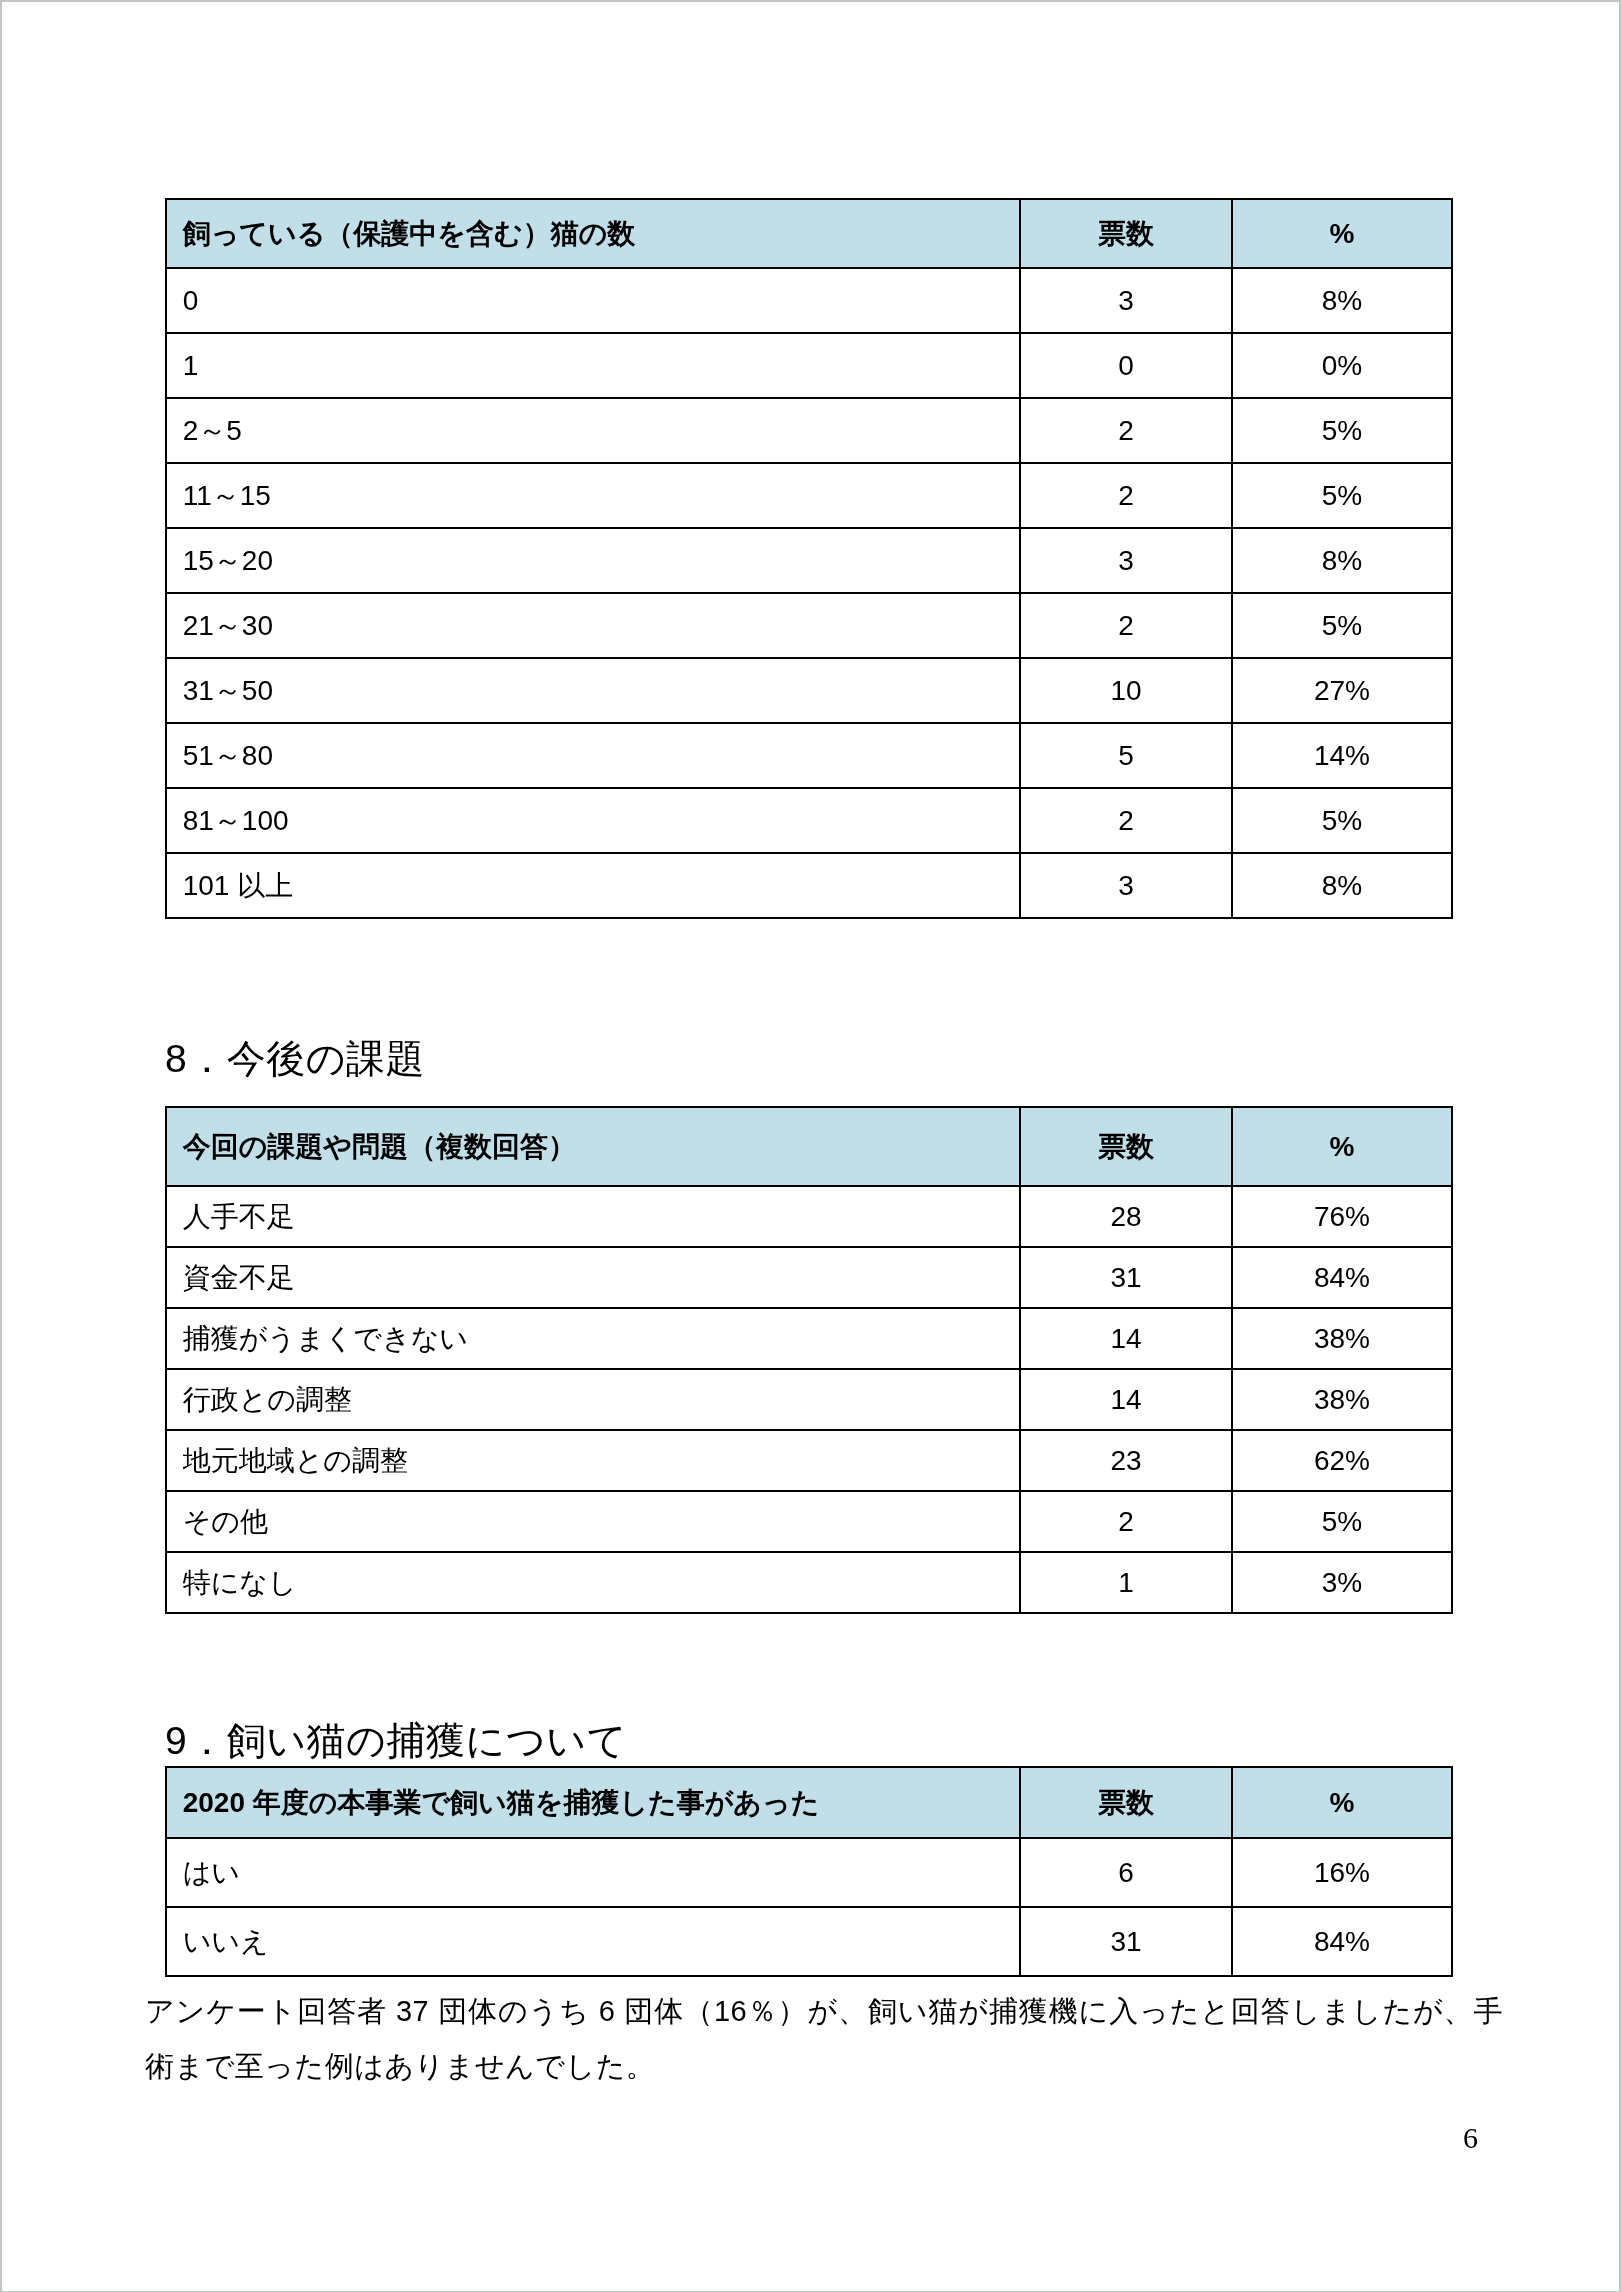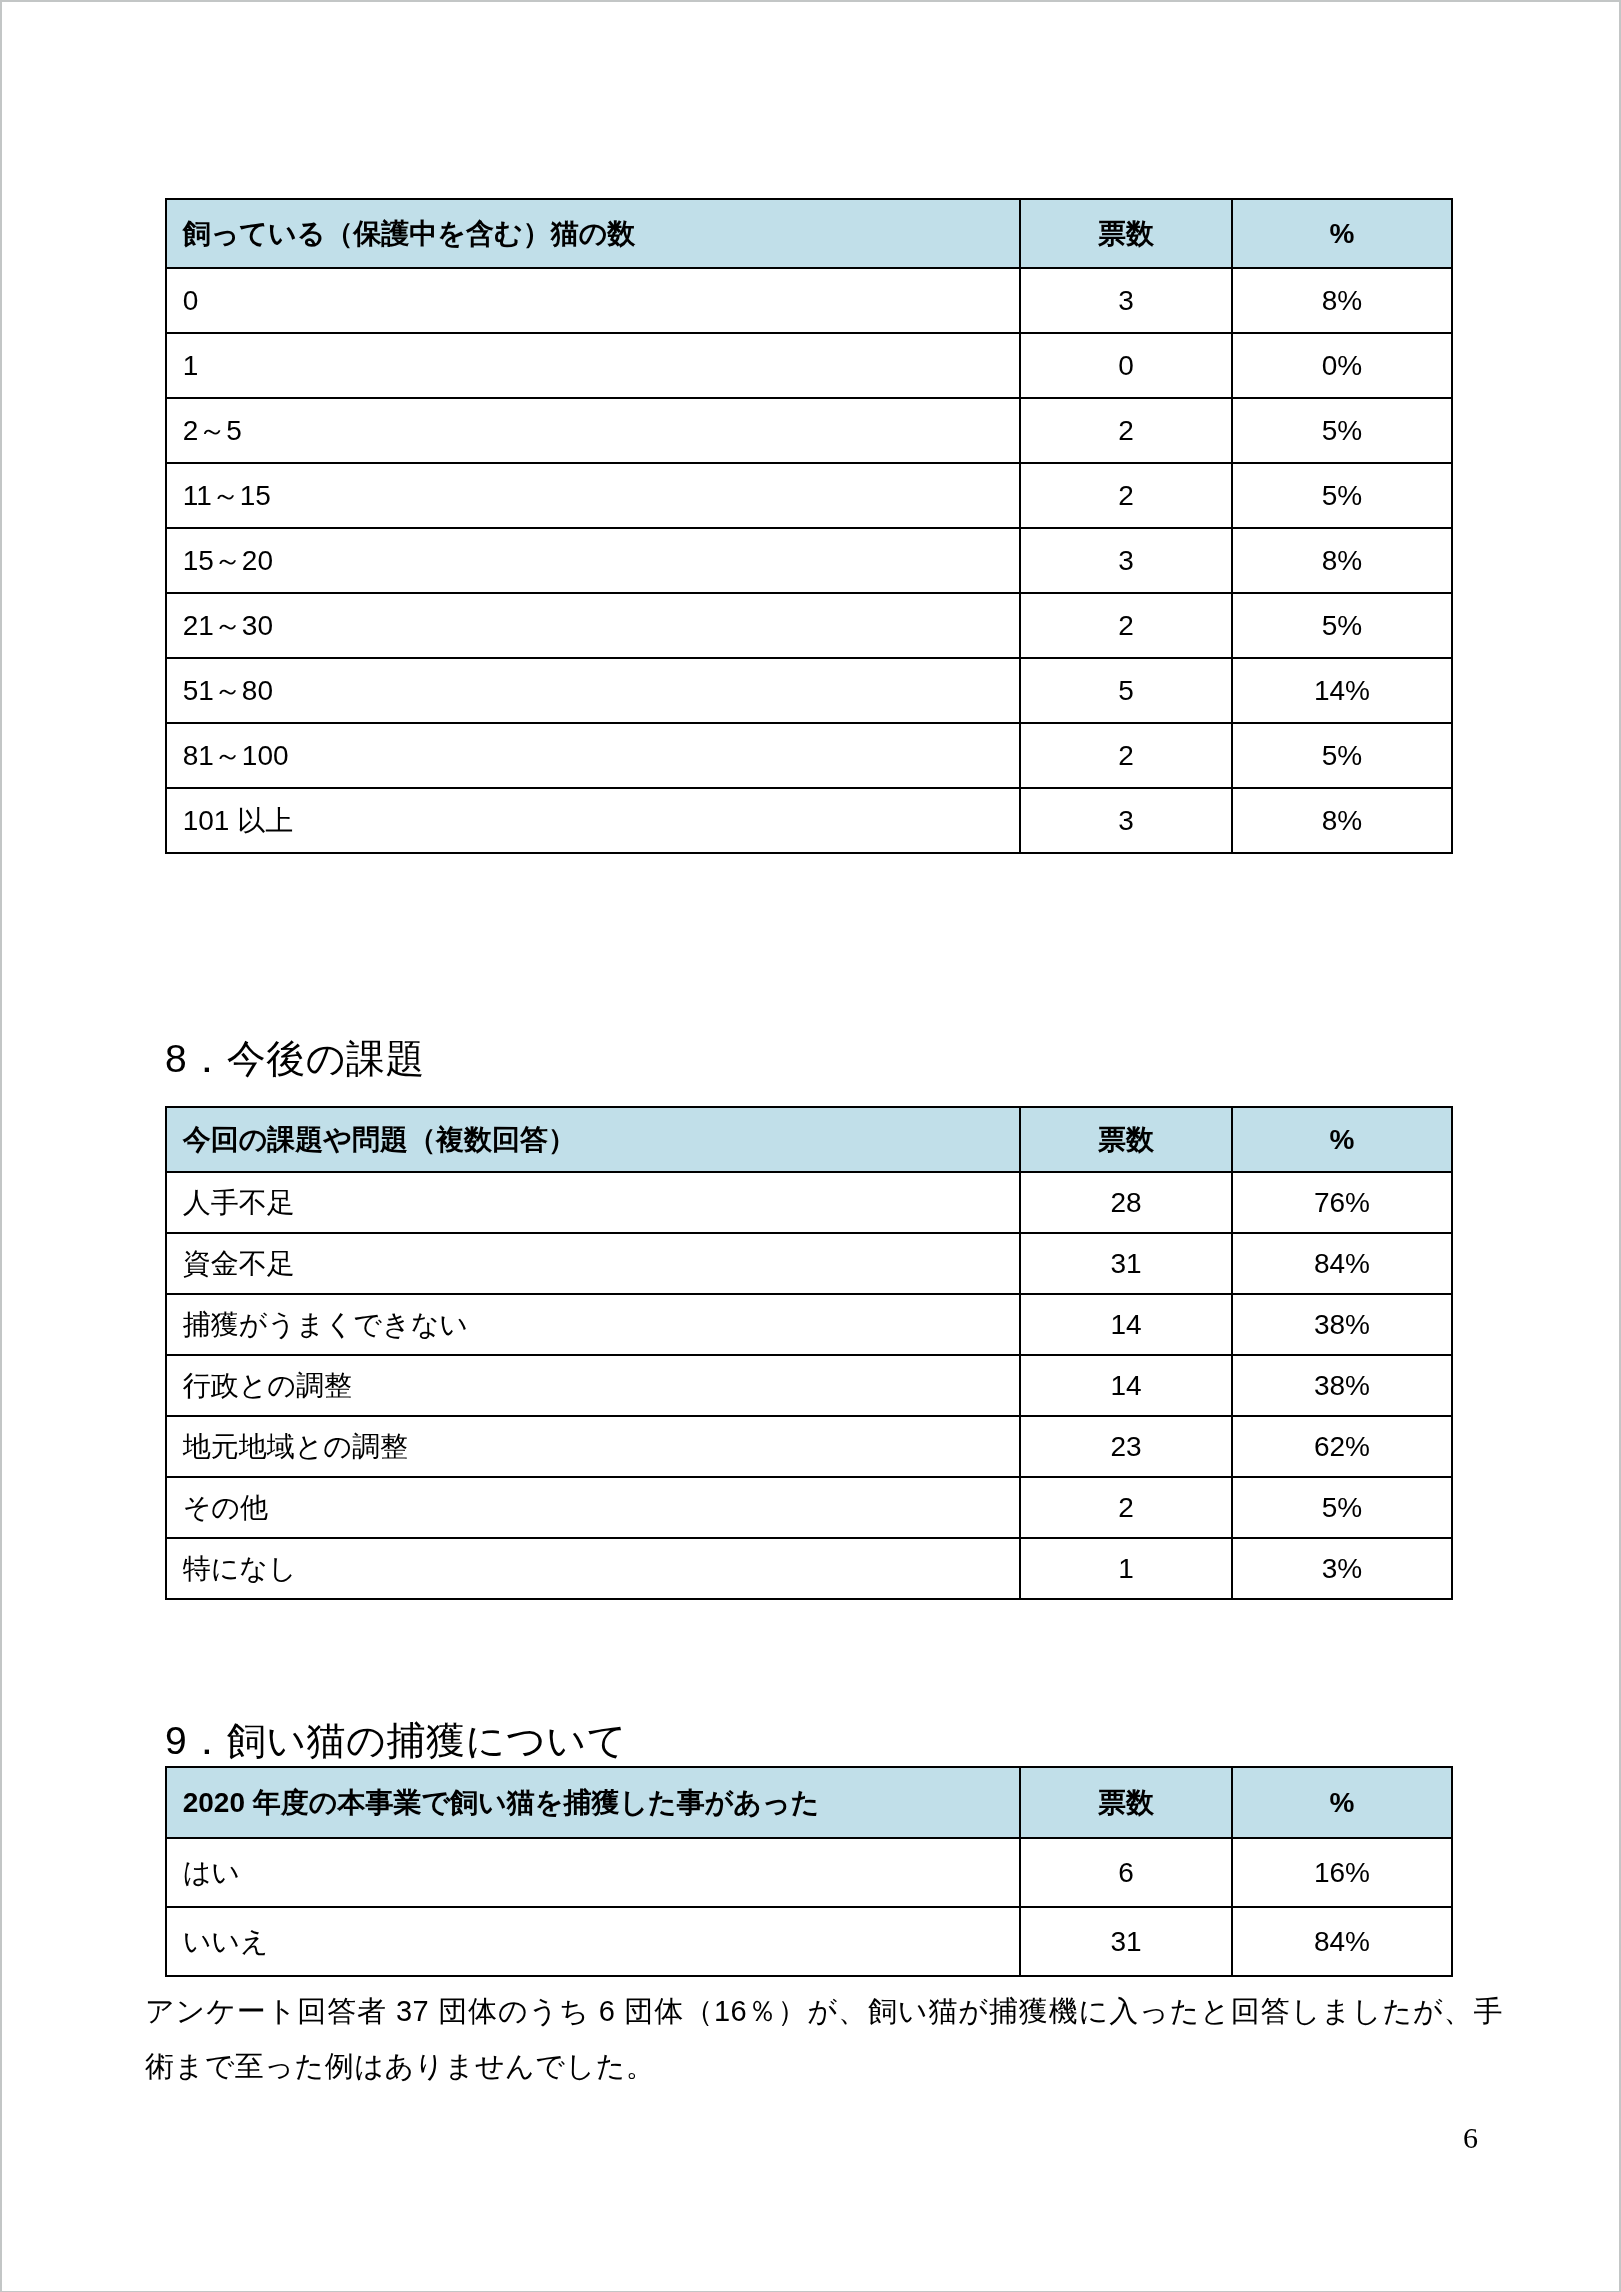--- a/index.html
+++ b/index.html
@@ -47,21 +47,21 @@
   .tbl th:first-child, .tbl td:first-child {
     text-align: left;
     padding-left: 15.7px;
   }
   .tbl th:nth-child(2), .tbl td:nth-child(2),
   .tbl th:nth-child(3), .tbl td:nth-child(3) {
     text-align: center;
   }
   .t1 thead tr { height: 69px; }
   .t1 tbody tr { height: 65px; }
-  .t2 thead tr { height: 65px; }
+  .t2 thead tr { height: 79px; }
   .t2 tbody tr { height: 61px; }
   .t3 thead tr { height: 71px; }
   .t3 tbody tr { height: 69px; }
 
   
   .section-heading {
     font-size: 39px;
     font-weight: normal;
     line-height: 51px;
     letter-spacing: 0.5px;
@@ -125,20 +125,25 @@
             <td>15～20</td>
             <td>3</td>
             <td>8%</td>
           </tr>
           <tr>
             <td>21～30</td>
             <td>2</td>
             <td>5%</td>
           </tr>
           <tr>
+            <td>31～50</td>
+            <td>10</td>
+            <td>27%</td>
+          </tr>
+          <tr>
             <td>51～80</td>
             <td>5</td>
             <td>14%</td>
           </tr>
           <tr>
             <td>81～100</td>
             <td>2</td>
             <td>5%</td>
           </tr>
           <tr>

